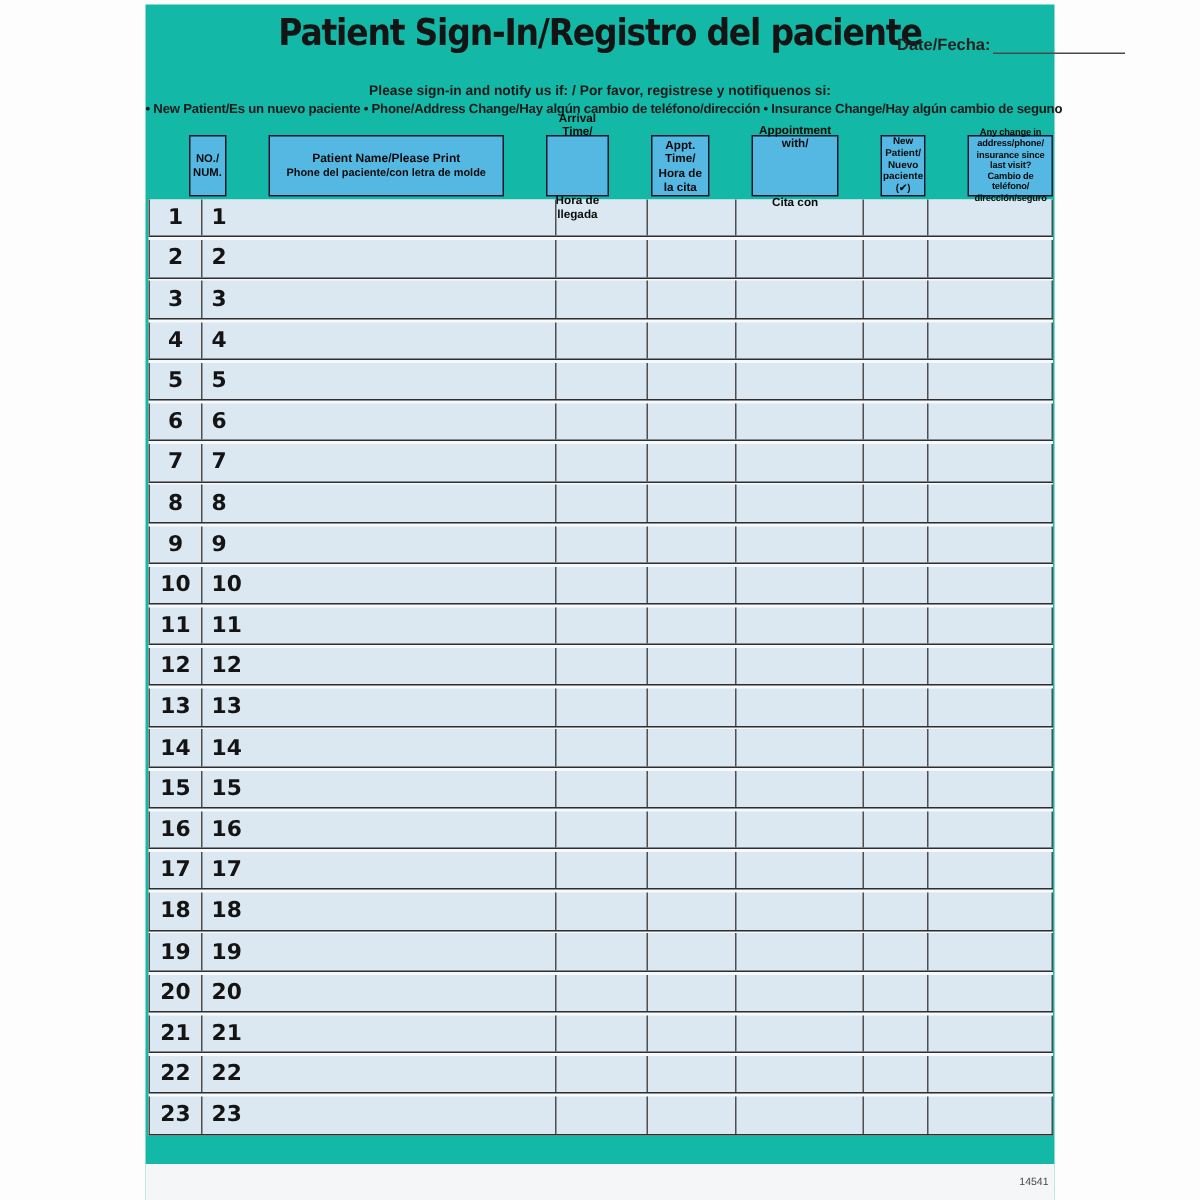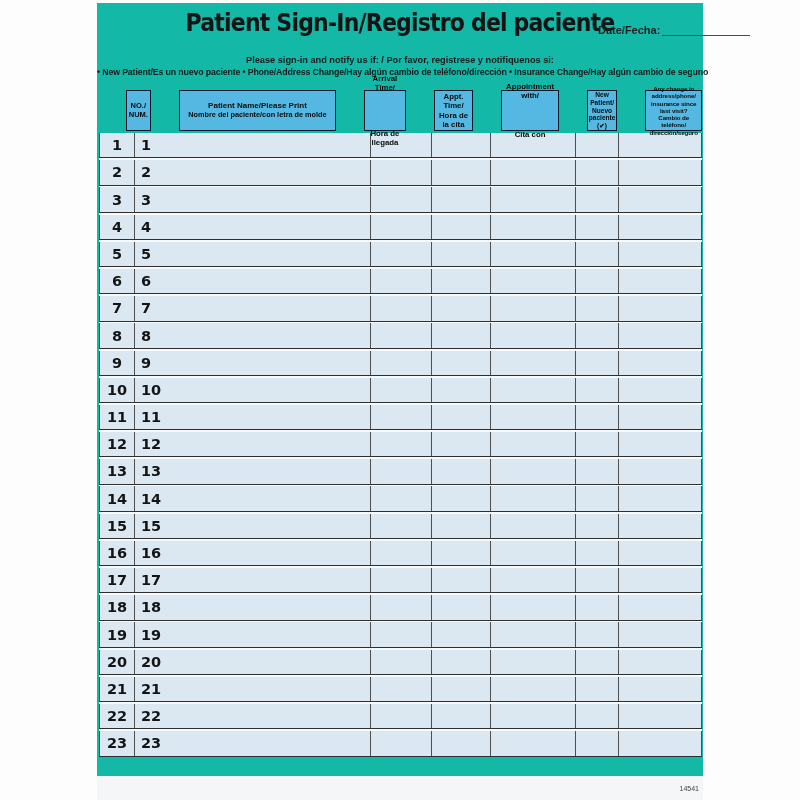--- a/index.html
+++ b/index.html
@@ -80,21 +80,21 @@
     <div class="instr2">• New Patient/Es un nuevo paciente • Phone/Address Change/Hay algún cambio de teléfono/dirección • Insurance Change/Hay algún cambio de seguno</div>
 
     <div class="table">
       <div class="thead">
         <div class="th c1">
           <div>NO./</div>
           <div>NUM.</div>
         </div>
         <div class="th c2">
           <div class="l0">Patient Name/Please Print</div>
-          <div class="l1">Nombre del paciente/con letra de molde</div>
+          <div class="l1">Phone del paciente/con letra de molde</div>
         </div>
         <div class="th c3">
           <div>Arrival Time/</div>
           <div>Hora de llegada</div>
         </div>
         <div class="th c4">
           <div>Appt. Time/</div>
           <div>Hora de la cita</div>
         </div>
         <div class="th c5">

